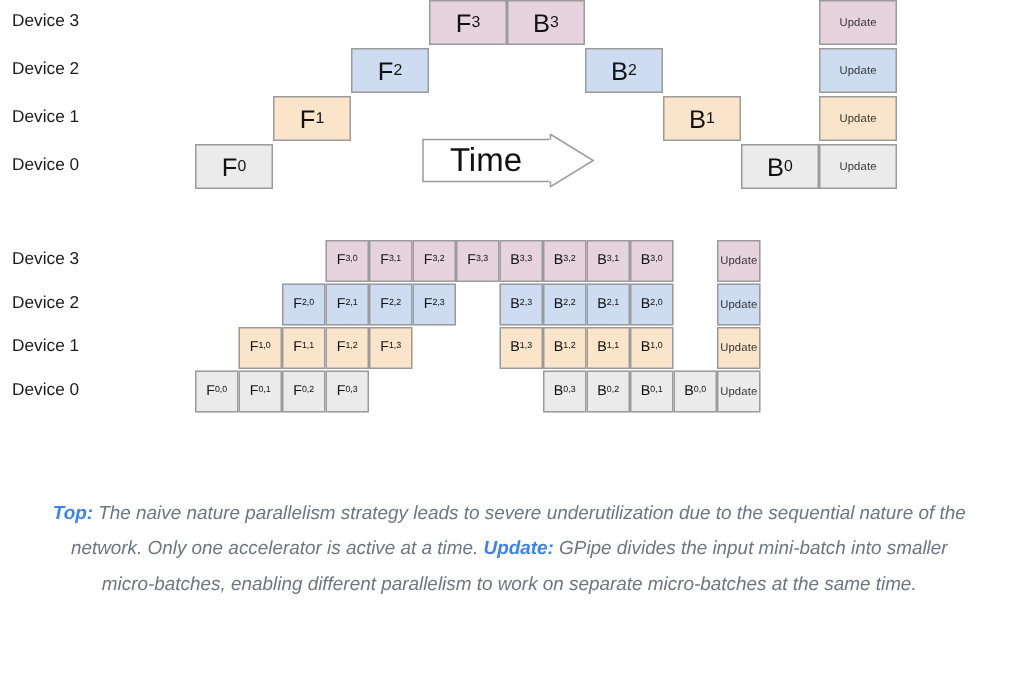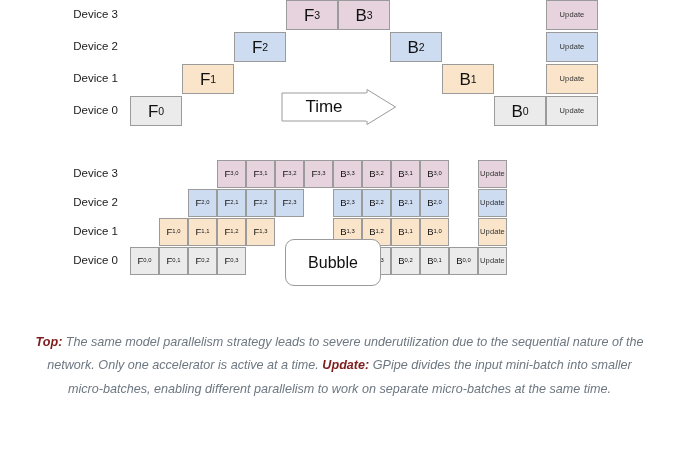--- a/index.html
+++ b/index.html
@@ -11,21 +11,20 @@
     position:relative;
   }
   .figure{position:absolute;left:0;top:0;width:679px;height:451px;}
 
   
   .chart{position:absolute;}
   .row-label{
     position:absolute;
     font-size:11.5px;
     color:#1b1b1b;
-    text-align:right;
     white-space:nowrap;
     line-height:1;
   }
   .cell{
     position:absolute;
     box-sizing:border-box;
     border:1px solid #9b9b9b;
     display:flex;
     align-items:center;
     justify-content:center;
@@ -38,21 +37,21 @@
   .cell.update{font-size:7.5px;color:#333;letter-spacing:0.1px;}
   .cell.bot.update{font-size:7.5px;}
 
   
   .time-arrow{position:absolute;}
   .time-arrow svg{display:block;}
   .time-arrow .tlabel{
     position:absolute;
     left:0;top:0;width:86px;height:28px;
     display:flex;align-items:center;justify-content:center;
-    font-size:17px;color:#111;
+    font-size:22px;color:#111;
   }
 
   
   .bubble{
     position:absolute;
     box-sizing:border-box;
     background:#ffffff;
     border:1px solid #9b9b9b;
     border-radius:9px;
     display:flex;align-items:center;justify-content:center;
@@ -63,21 +62,21 @@
   
   .caption{
     position:absolute;
     left:34px; top:331px; width:611px;
     font-size:12.6px;
     line-height:1.85;
     text-align:center;
     color:#6d7781;
     font-style:italic;
   }
-  .caption b{font-weight:bold;font-style:italic;color:#7f1d1d;}
+  .caption b{font-weight:bold;font-style:italic;color:#3b82f6;}
 </style>
 </head>
 <body>
 
 <div class="figure">
 
   <div class="chart" id="chart-top" style="left:0;top:0;width:679px;height:150px;">
       <div class="row-label" style="left: 8px; width: 110px; top: 105px;">Device 0</div>
       <div class="cell top" style="left: 130px; top: 96px; width: 52px; height: 30px; background: rgb(235, 235, 235); border-color: rgb(155, 155, 155);">
         <span>F</span>
@@ -260,19 +259,18 @@
         <span>B</span>
         <span class="sub">3,1</span>
       </div>
       <div class="cell bot" style="left: 420px; top: 0px; width: 29px; height: 28px; background: rgb(230, 211, 221); border-color: rgb(155, 155, 155);">
         <span>B</span>
         <span class="sub">3,0</span>
       </div>
       <div class="cell bot update" style="left: 478px; top: 0px; width: 29px; height: 28px; background: rgb(230, 211, 221); border-color: rgb(155, 155, 155);">Update</div>
     </div>
 
-  <div class="bubble" id="bubble-box" style="left:285px;top:239px;width:96px;height:47px;">Bubble</div>
 
   <div class="caption">
-    <b>Top:</b><span> The same model parallelism strategy leads to severe underutilization due to the sequential nature of the network. Only one accelerator is active at a time. </span><b>Update:</b><span> GPipe divides the input mini-batch into smaller micro-batches, enabling different parallelism to work on separate micro-batches at the same time.</span>
+    <b>Top:</b><span> The naive nature parallelism strategy leads to severe underutilization due to the sequential nature of the network. Only one accelerator is active at a time. </span><b>Update:</b><span> GPipe divides the input mini-batch into smaller micro-batches, enabling different parallelism to work on separate micro-batches at the same time.</span>
   </div>
 
 </div>
 
 </body></html>

